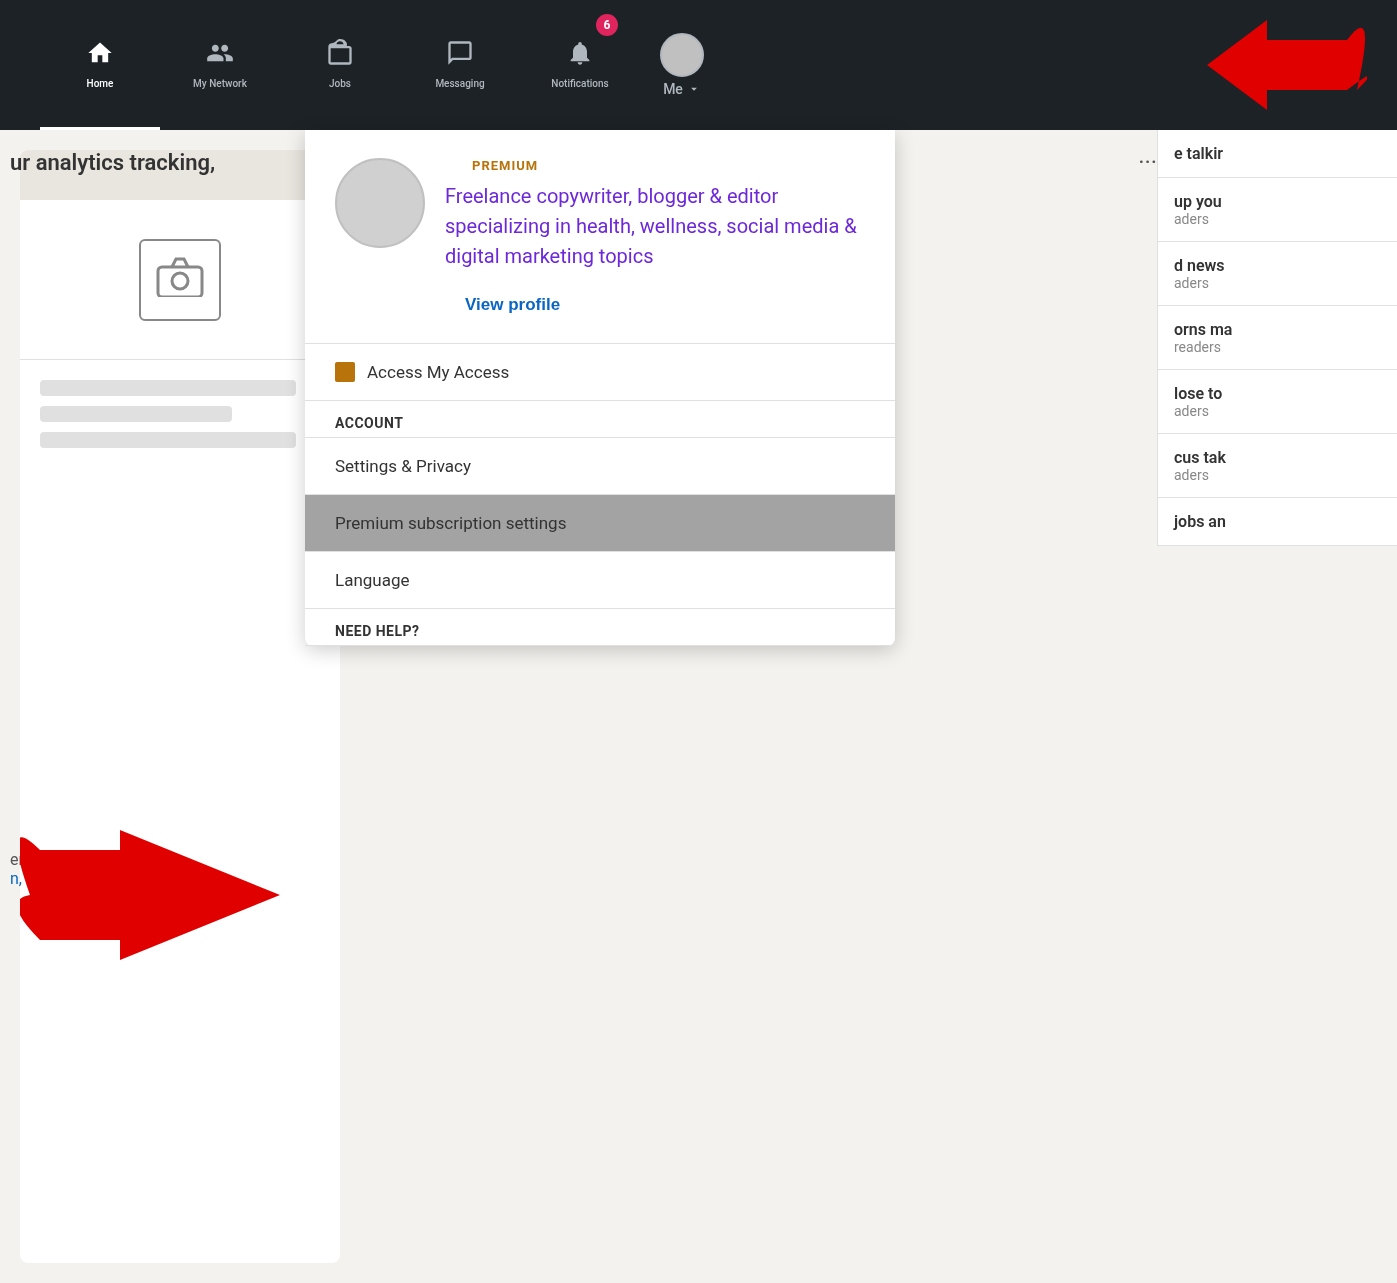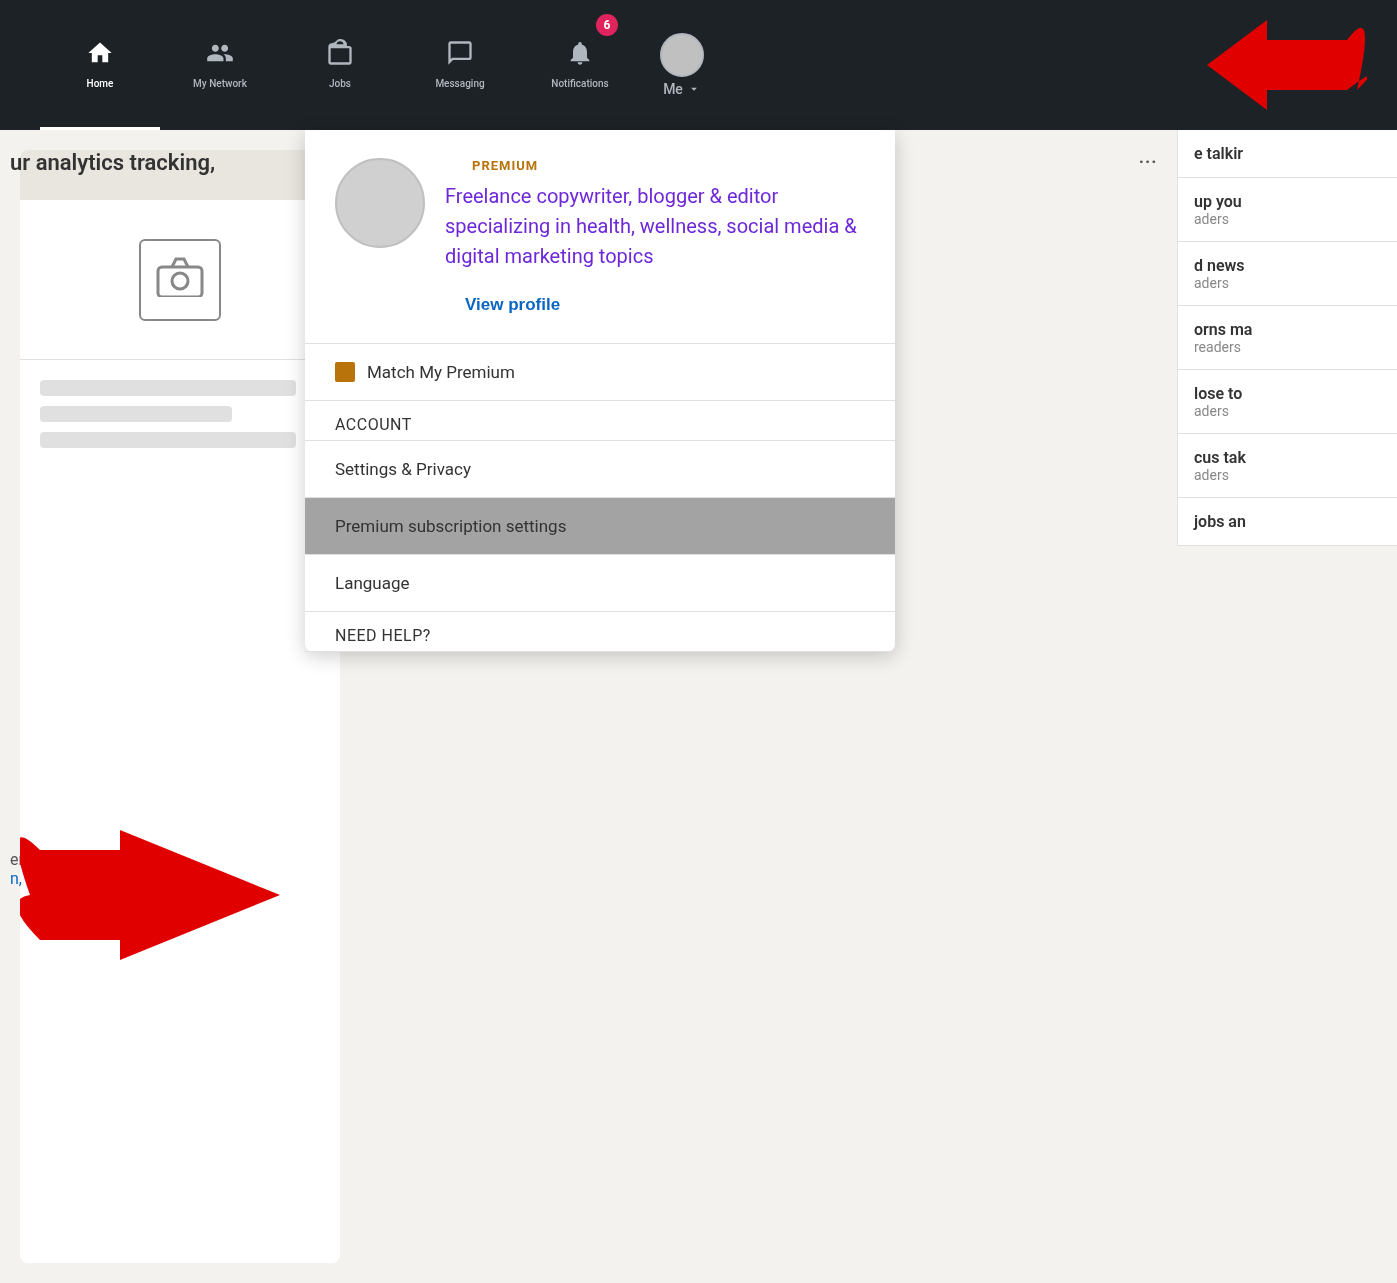--- a/index.html
+++ b/index.html
@@ -213,22 +213,22 @@
       cursor: pointer;
       display: flex;
       align-items: center;
       gap: 12px;
     }
     .dropdown-item.highlighted {
       background: #a3a3a3;
     }
     .dropdown-section-label {
       padding: 14px 30px 6px 30px;
-      font-size: 16px;
-      font-weight: 400;
+      font-size: 14px;
+      font-weight: 700;
       letter-spacing: 0.5px;
       color: #333;
       text-transform: uppercase;
     }
     .premium-icon {
       width: 20px;
       height: 20px;
       background: #b8740a;
       border-radius: 2px;
       flex-shrink: 0;
@@ -275,21 +275,21 @@
       z-index: 50;
       width: 280px;
     }
     .partial-text-bottom .blue { color: #0a66c2; }
 
     
     .right-side-texts {
       position: absolute;
       right: 0;
       top: 130px;
-      width: 220px;
+      width: 240px;
       z-index: 50;
       background: #fff;
       border-left: 1px solid #e0e0e0;
     }
     .rst {
       padding: 14px 16px;
       border-bottom: 1px solid #e0e0e0;
     }
     .rst .label { font-weight: 600; color: #333; font-size: 16px; }
     .rst .sub { color: #888; font-size: 14px; }
@@ -439,21 +439,21 @@
     <div class="profile-info">
       <div class="premium-badge">PREMIUM</div>
       <div class="profile-desc">Freelance copywriter, blogger &amp; editor specializing in health, wellness, social media &amp; digital marketing topics</div>
       <button class="view-profile-btn">View profile</button>
     </div>
   </div>
 
   <div class="dropdown-section">
     <div class="dropdown-item">
       <div class="premium-icon"></div>
-      <span>Match My Premium</span>
+      <span>Access My Access</span>
     </div>
   </div>
 
   <div class="dropdown-section">
     <div class="dropdown-section-label">ACCOUNT</div>
   </div>
 
   <div class="dropdown-section">
     <div class="dropdown-item">
       <span>Settings &amp; Privacy</span>

